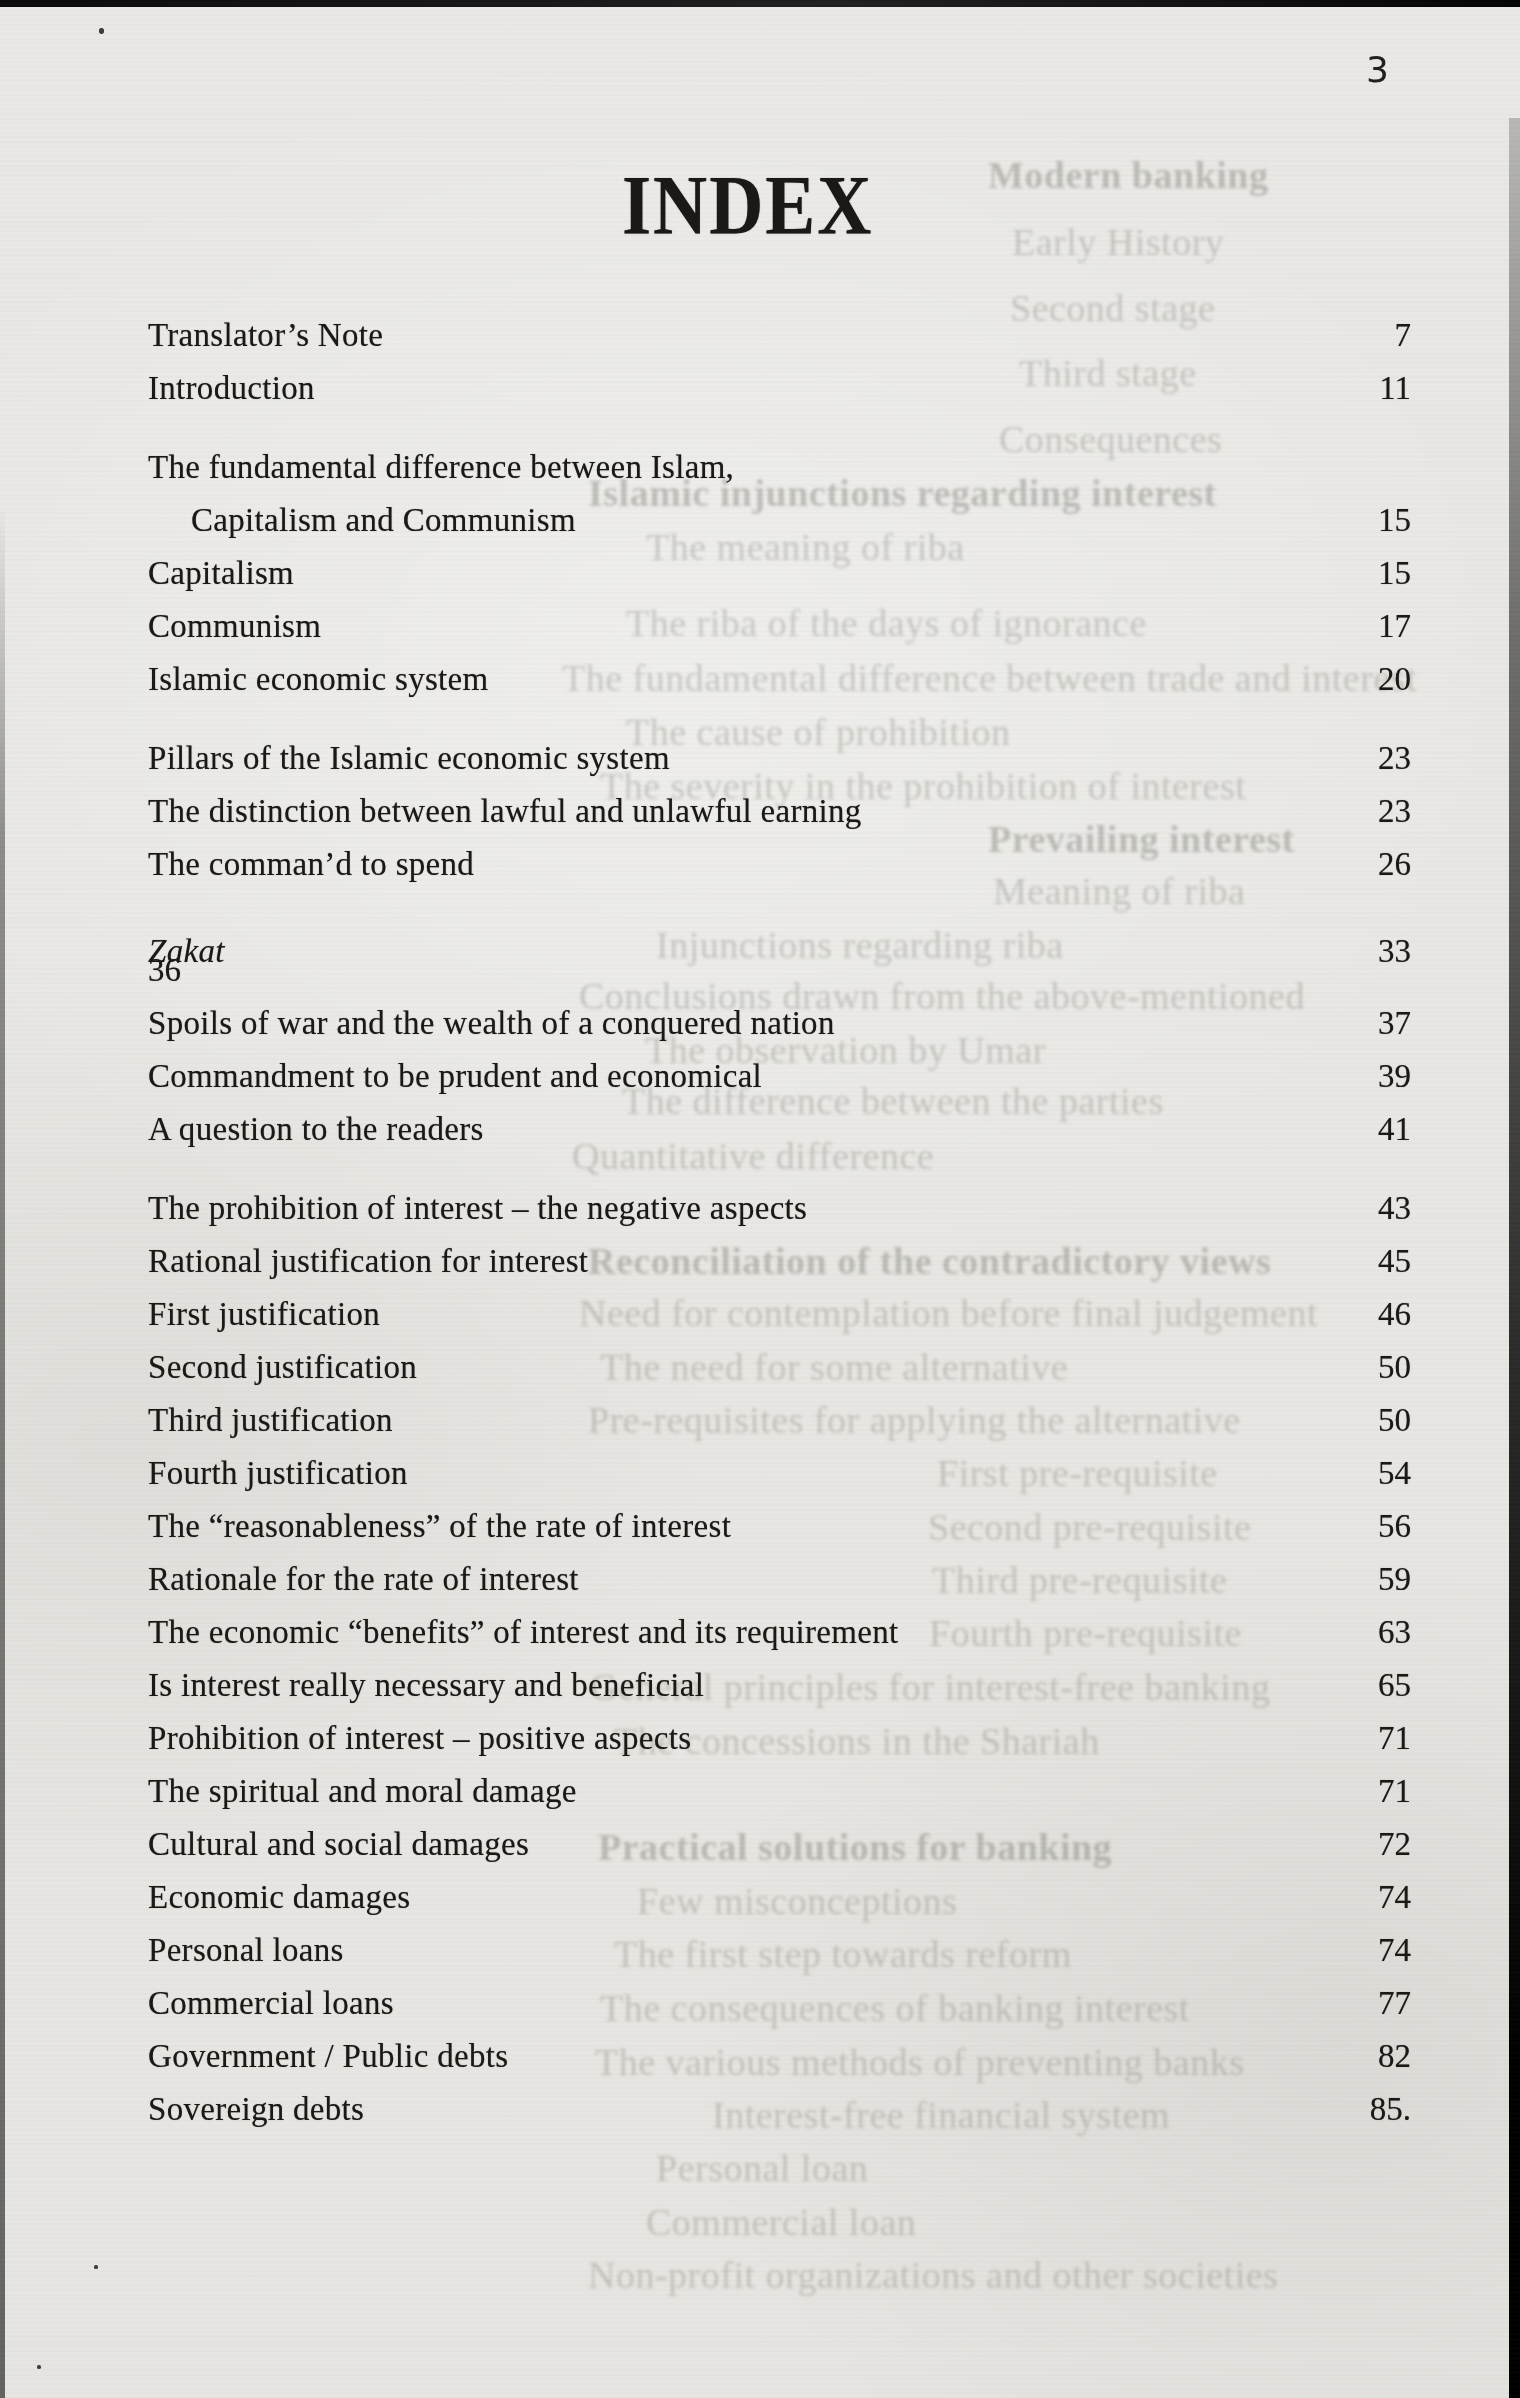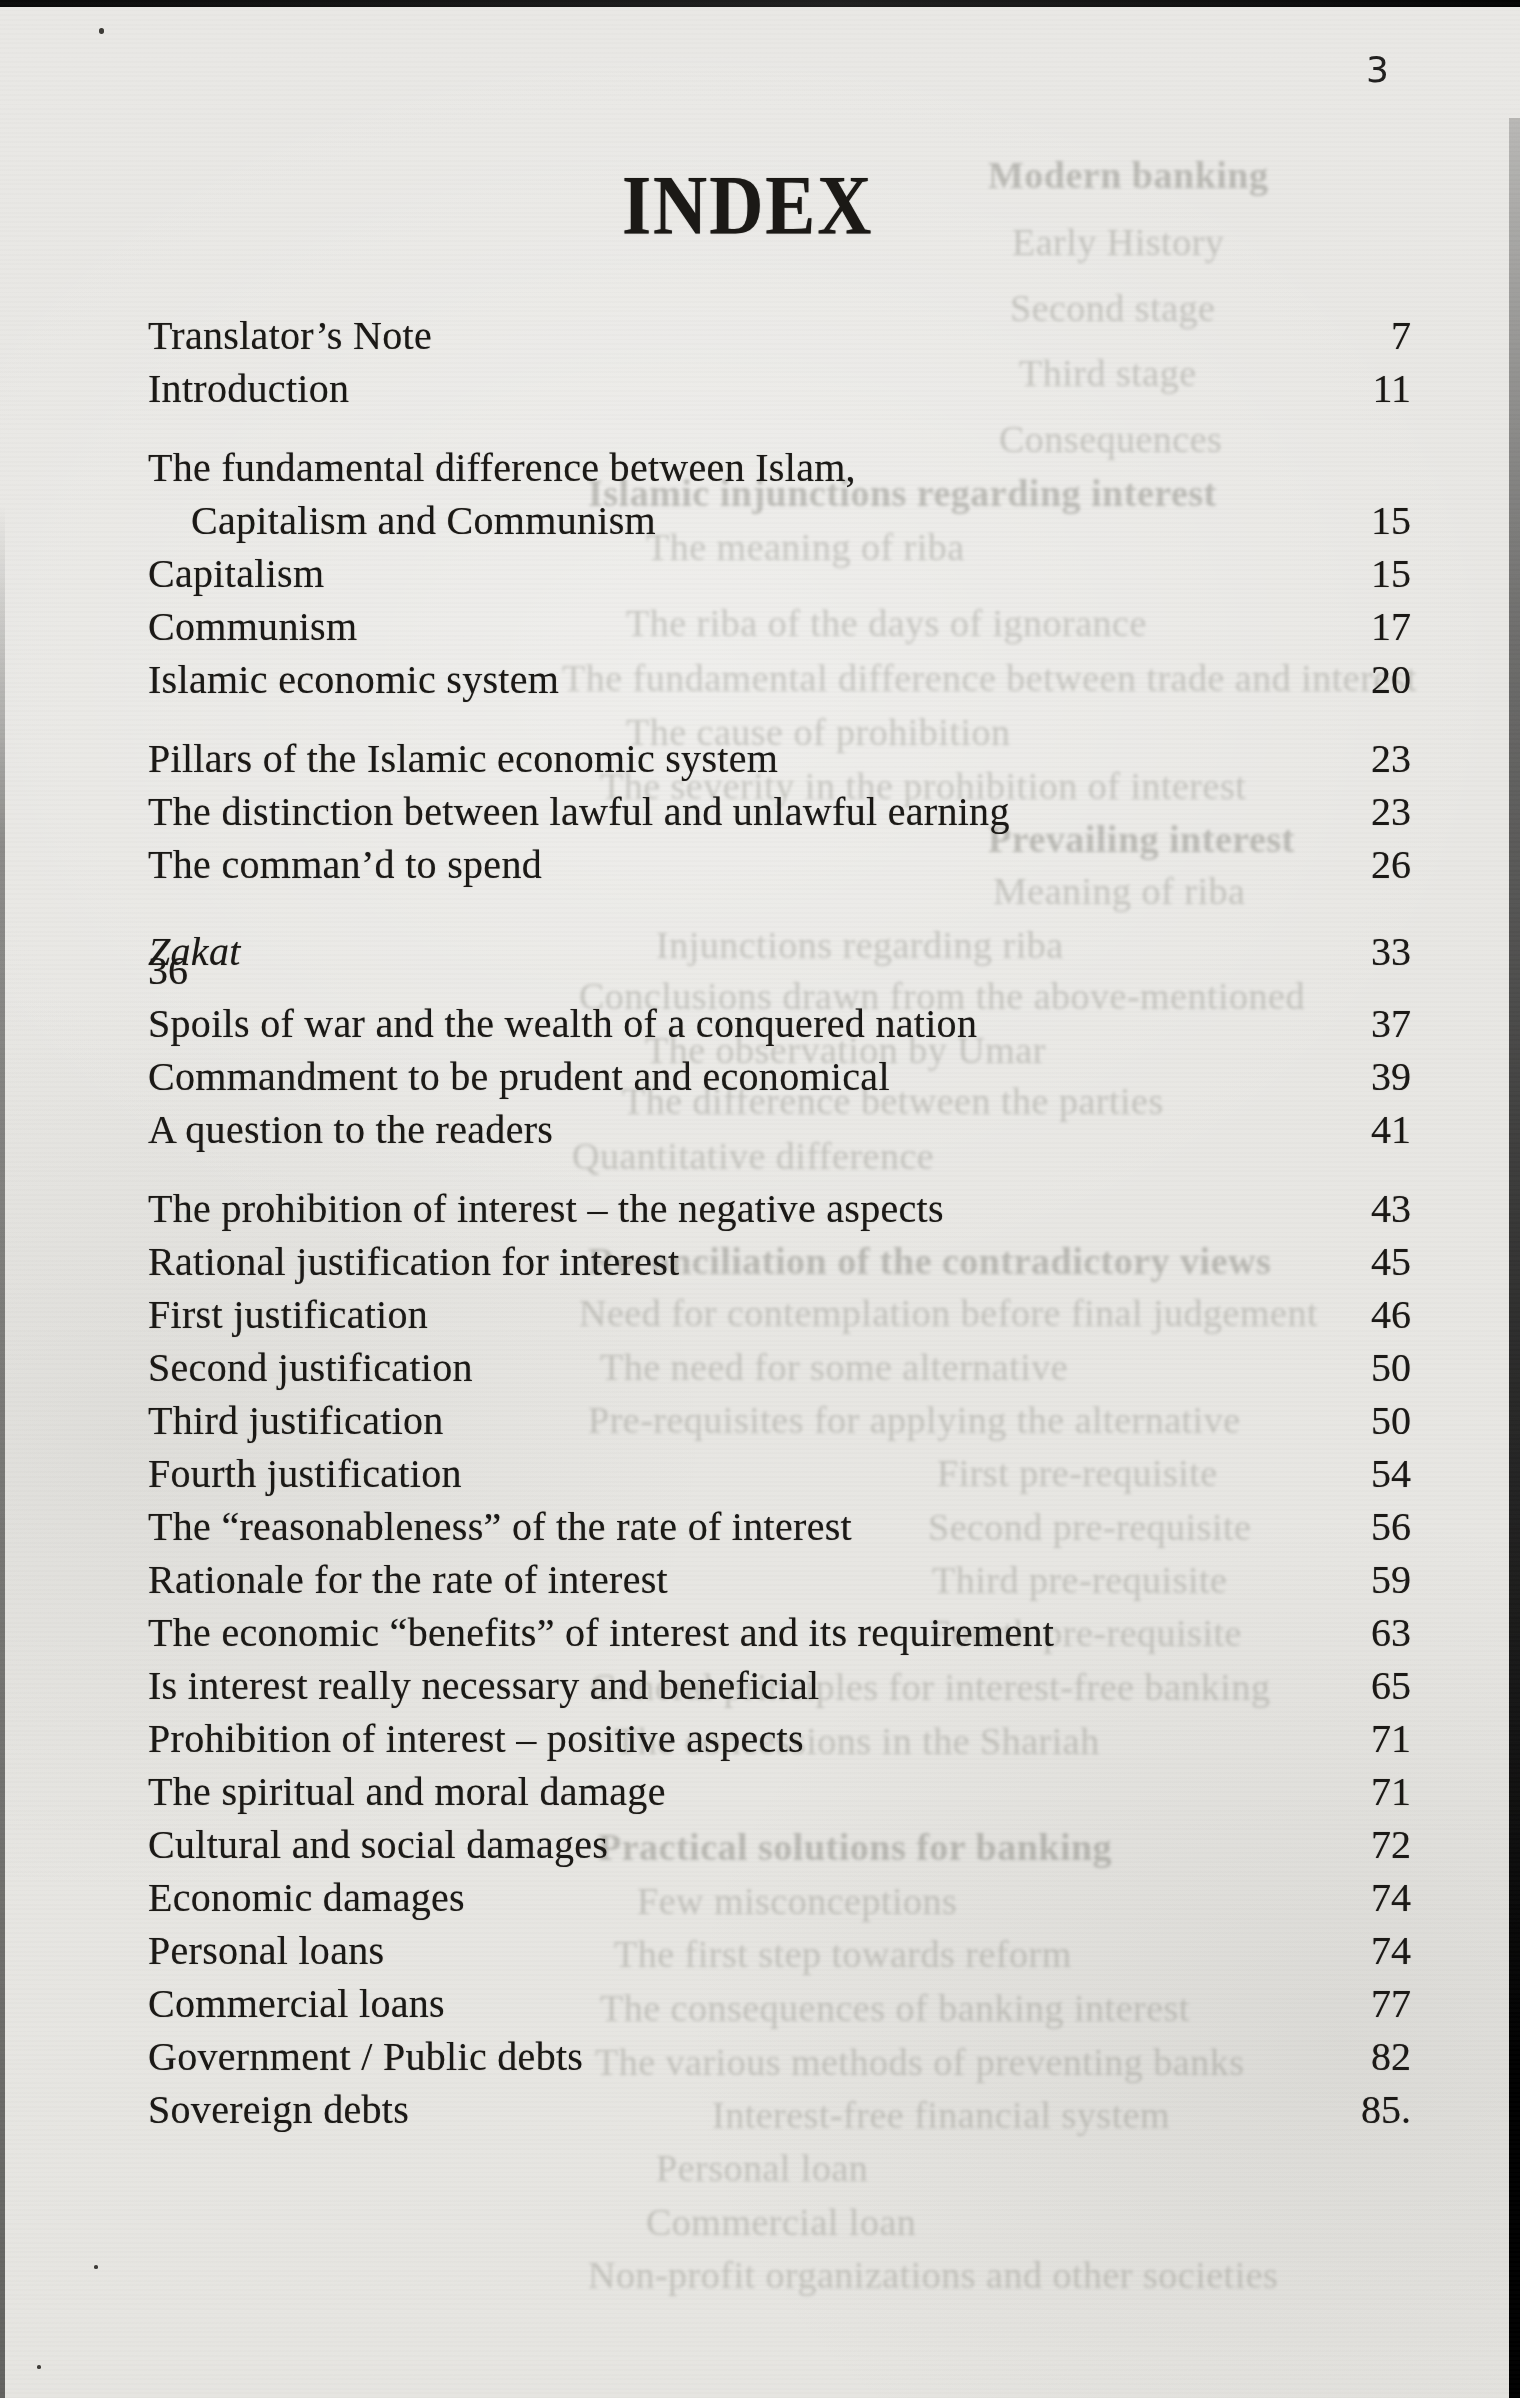--- a/index.html
+++ b/index.html
@@ -44,21 +44,21 @@
   .title{
     position:absolute;top:163px;left:622px;
     font-size:75px;font-weight:bold;letter-spacing:1.9px;line-height:75px;
     transform:scaleY(1.12);transform-origin:top left;
     color:var(--ink);
     text-shadow:0 0 0.9px rgba(20,18,15,0.6);
   }
 
   #toc{
     position:absolute;left:148px;top:309px;width:1263px;
-    font-size:40px;color:var(--ink);
+    font-size:33px;color:var(--ink);
   }
   .row{display:flex;justify-content:space-between;align-items:baseline;
     height:53px;line-height:53px;}
   .row.gap{margin-top:26px;}
   .row.bold{font-weight:normal;}
   .row .lbl{white-space:nowrap;letter-spacing:0.3px;
     text-shadow:0 0 0.9px rgba(25,23,20,0.5);}
   .row.indent .lbl{padding-left:43px;}
   .row .lbl.italic{font-style:italic;margin-top:34px;}
   .row .pg{text-shadow:0 0 0.9px rgba(25,23,20,0.5);}

